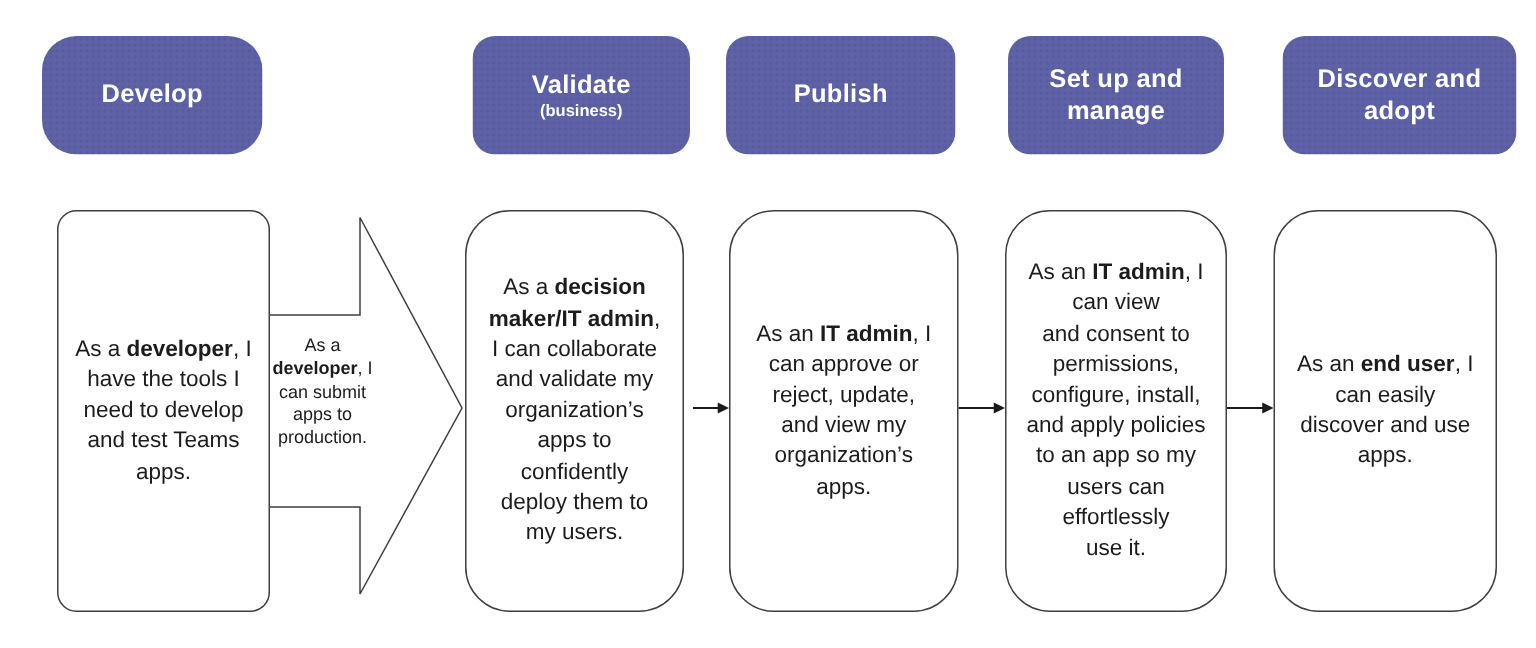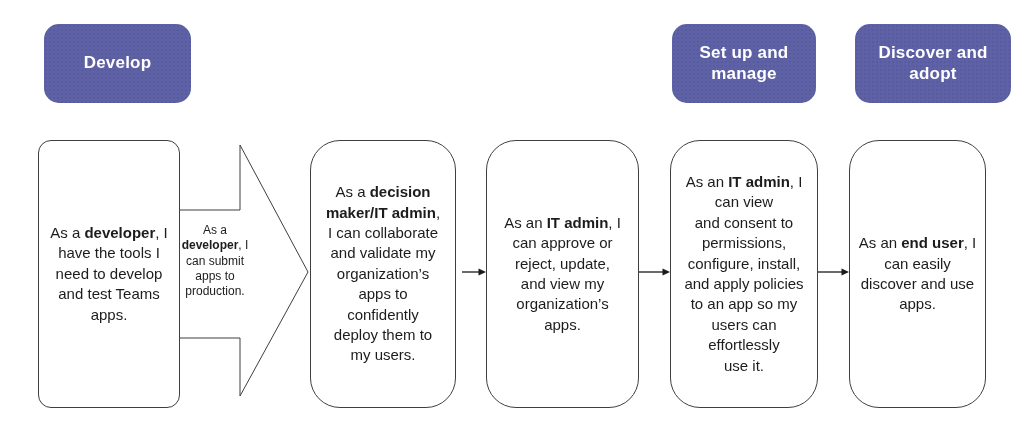--- a/index.html
+++ b/index.html
@@ -10,36 +10,36 @@
 
   .hdr{position:absolute;top:24px;height:79px;box-sizing:border-box;
        background-color:var(--purple,#5e61a6);
        background-image:radial-gradient(rgba(0,0,0,0.06) 1px,transparent 1.15px);
        background-size:4px 4px;
        border-radius:15px;display:flex;flex-direction:column;align-items:center;justify-content:center;
        color:var(--header-text,#ffffff);}
   .hdr-label{font-size:17px;font-weight:600;line-height:1.18;text-align:center;white-space:pre-line;letter-spacing:0.2px;}
   .hdr-sub{font-size:11px;font-weight:600;line-height:1.15;margin-top:1px;}
   .hdr-sub:empty{display:none;}
-  .h1{left:44px;width:147px;}
+  .h1{left:28px;width:147px;border-radius:23px;}
   .h2{left:315px;width:145px;}
   .h3{left:484px;width:153px;}
   .h4{left:672px;width:144px;}
   .h5{left:855px;width:156px;}
 
   .card{position:absolute;top:140px;height:268px;box-sizing:border-box;
         background:#ffffff;border:1px solid var(--box-border,#3f3f3f);border-radius:30px;
         display:flex;align-items:center;justify-content:center;text-align:center;padding:8px 6px;}
   .card-text{margin:0;font-size:15px;line-height:1.36;white-space:pre-line;color:var(--ink,#1c1c1c);}
   .card-text b{font-weight:700;}
   .c1{left:38px;width:142px;border-radius:13px;}
   .c2{left:310px;width:146px;}
   .c3{left:486px;width:153px;}
   .c4{left:670px;width:148px;}
-  .c5{left:849px;width:137px;}
+  .c5{left:849px;width:149px;}
 
   .arrow-text{position:absolute;left:175px;top:223px;width:80px;text-align:center;
               font-size:12px;line-height:1.28;white-space:pre-line;color:var(--ink,#1c1c1c);}
   .arrow-text b{font-weight:700;}
 </style>
 </head>
 <body>
 
 <div class="canvas">
 
@@ -54,20 +54,27 @@
       <polygon points="670,272 662.5,268.4 662.5,275.6" fill="#1a1a1a"></polygon>
     </g>
     <g>
       <line x1="818" y1="272" x2="842.5" y2="272" stroke="#1a1a1a" stroke-width="1.3"></line>
       <polygon points="849,272 841.5,268.4 841.5,275.6" fill="#1a1a1a"></polygon>
     </g>
   </svg>
 
   <div class="hdr h1">
     <div class="hdr-label">Develop</div>
+  </div>
+  <div class="hdr h2">
+    <div class="hdr-label">Validate</div>
+    <div class="hdr-sub">(business)</div>
+  </div>
+  <div class="hdr h3">
+    <div class="hdr-label">Publish</div>
   </div>
   <div class="hdr h4">
     <div class="hdr-label">Set up and
 manage</div>
   </div>
   <div class="hdr h5">
     <div class="hdr-label">Discover and
 adopt</div>
   </div>
 

